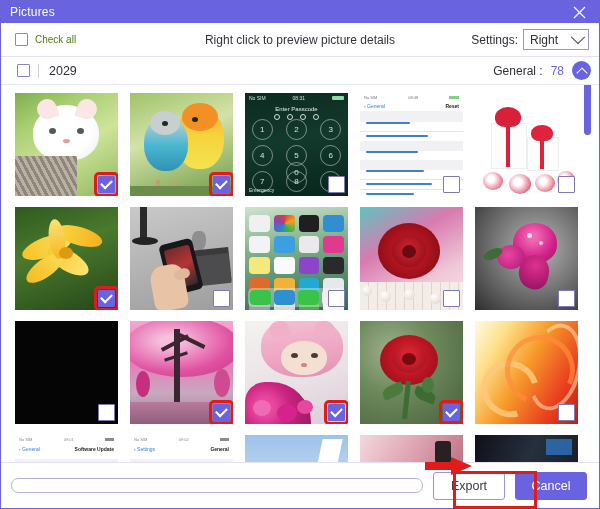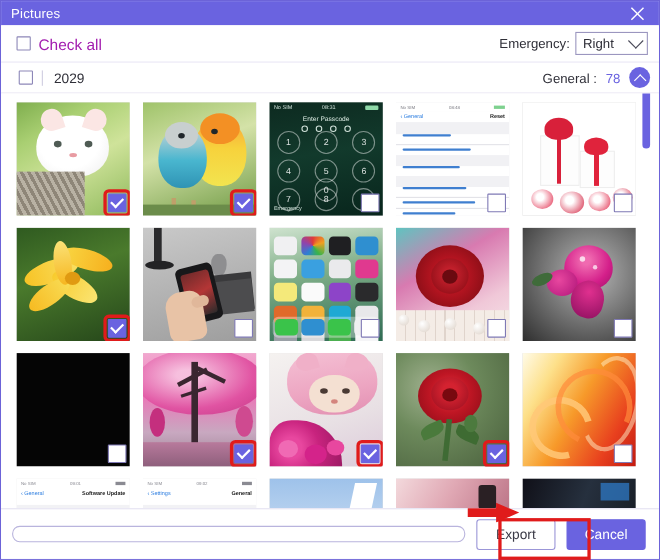--- a/index.html
+++ b/index.html
@@ -44,21 +44,21 @@
     box-sizing:border-box;
   }
   .checkall{
     display:flex;align-items:center;gap:7px;cursor:pointer;
   }
   .cb{
     width:13px;height:13px;box-sizing:border-box;
     border:1px solid #8d87b8;background:#fff;border-radius:1px;
     display:inline-block;
   }
-  .checkall-label{font-size:14px;color:#a21caf;text-align:center;}
+  .checkall-label{font-size:10px;color:#4d7c0f;text-align:center;}
   .hint{
     position:absolute;left:0;right:0;text-align:center;
     font-size:12px;color:#33333c;pointer-events:none;
   }
   .classify{
     margin-left:auto;display:flex;align-items:center;gap:5px;
     position:relative;z-index:2;
   }
   .classify-label{font-size:12px;color:#2f2f38;}
   .select{
@@ -188,22 +188,23 @@
         <line x1="13" y1="2" x2="2" y2="13" stroke="#ffffff" stroke-width="1.3"></line>
       </svg>
     </div>
   </div>
 
   <div class="toolbar">
     <div class="checkall">
       <span class="cb"></span>
       <span class="checkall-label">Check all</span>
     </div>
+    <div class="hint">Right click to preview picture details</div>
     <div class="classify">
-      <span class="classify-label">Emergency:</span>
+      <span class="classify-label">Settings:</span>
       <div class="select">
         <span>Right</span>
         <i class="chev"></i>
       </div>
     </div>
   </div>
 
   <div class="group-head">
     <span class="cb"></span>
     <span class="group-sep"></span>

